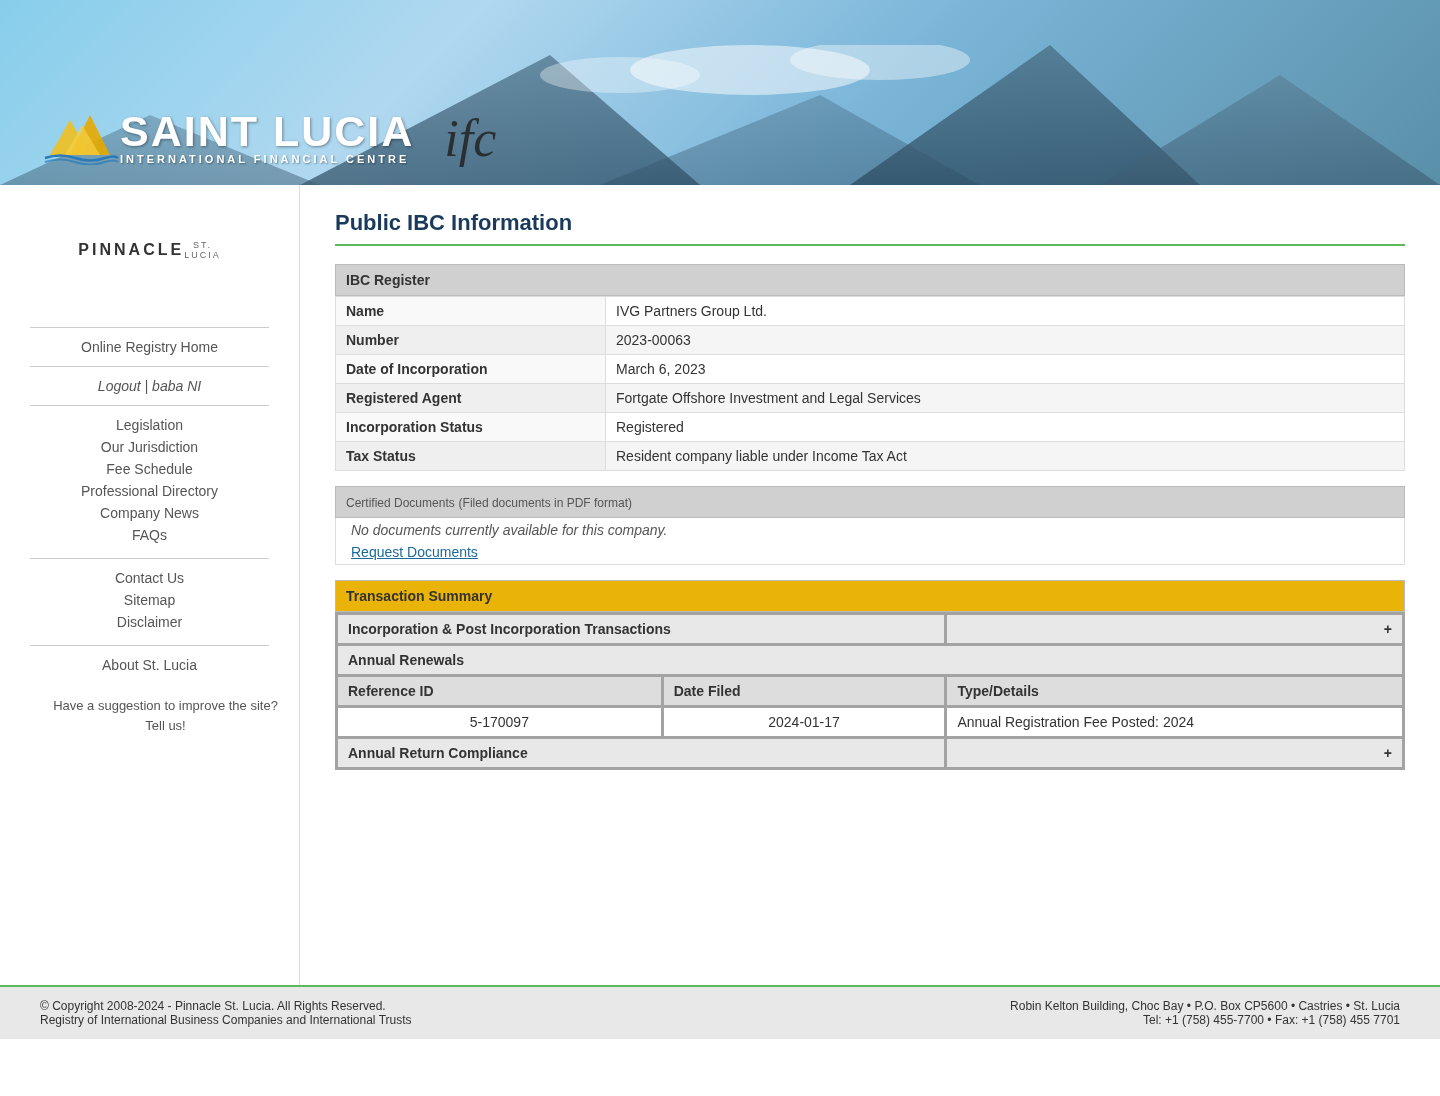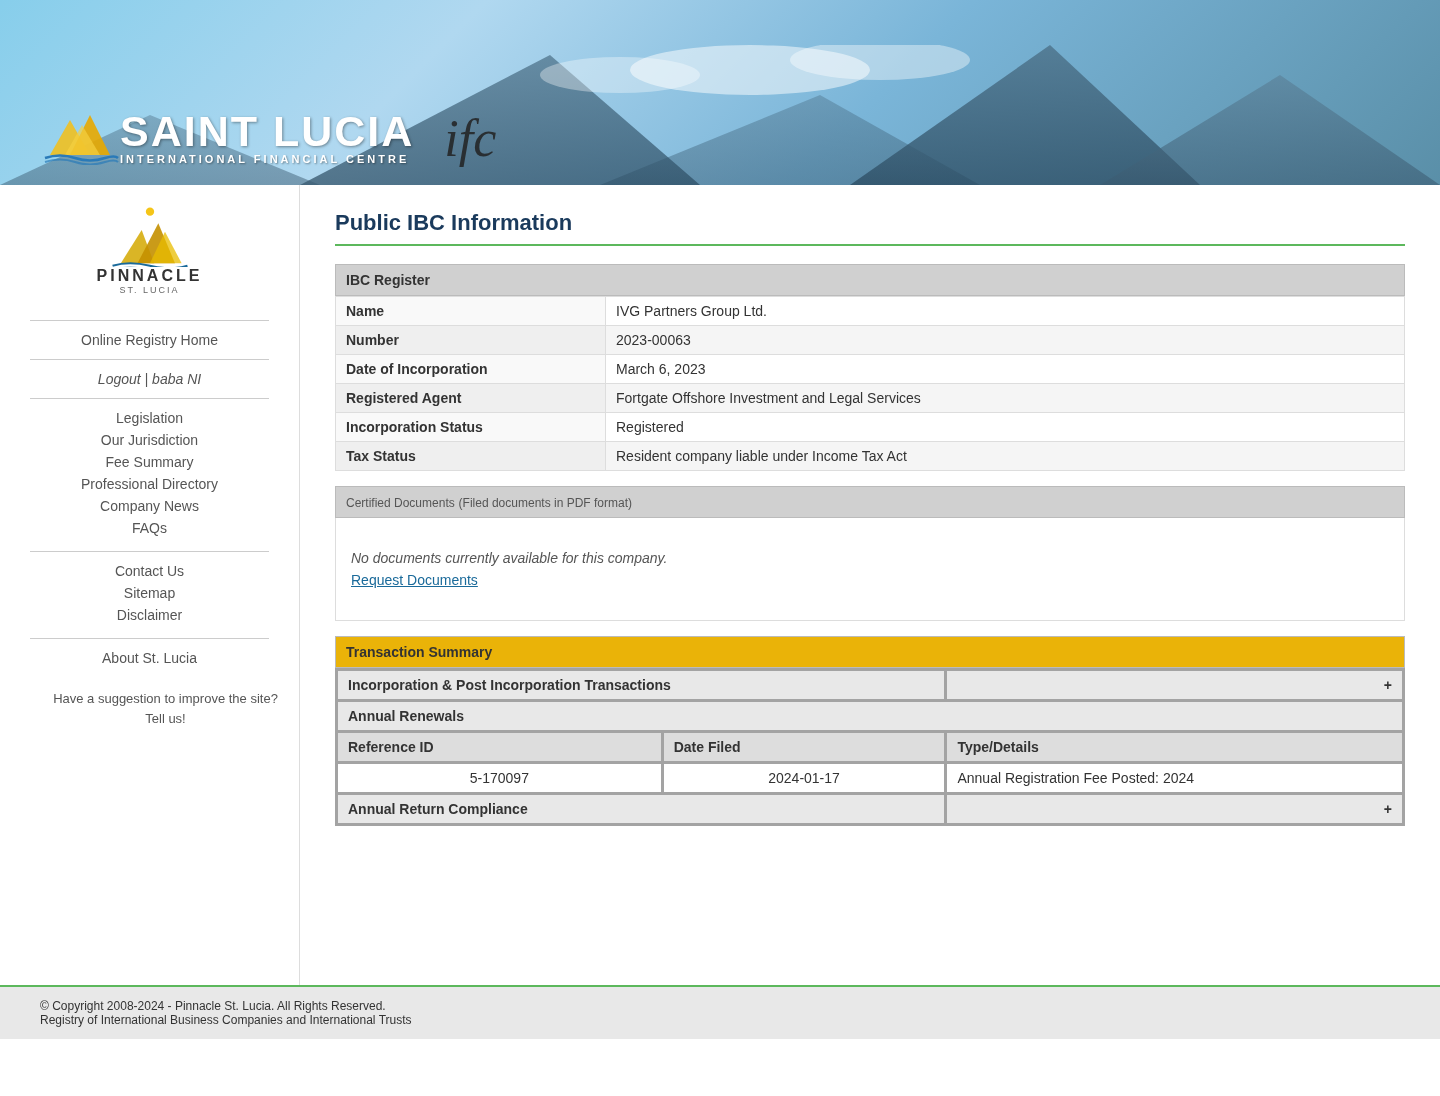--- a/index.html
+++ b/index.html
@@ -65,23 +65,23 @@
       background: #fff;
       border-right: 1px solid #ddd;
       padding: 20px 0;
       display: flex;
       flex-direction: column;
       align-items: center;
     }
     .pinnacle-logo {
       width: 110px;
       height: 90px;
-      margin-bottom: 17px;
-      display: flex;
-      flex-direction: column;
+      margin-bottom: 24px;
+      display: flex;
+      flex-direction: row;
       align-items: center;
       justify-content: center;
     }
     .pinnacle-logo-text {
       font-size: 16px;
       font-weight: bold;
       letter-spacing: 3px;
       color: #333;
       line-height: 1.1;
       text-align: center;
@@ -183,21 +183,21 @@
       margin-bottom: 0;
     }
     .certified-header span {
       font-weight: normal;
       font-size: 12px;
       color: #555;
     }
     .certified-body {
       border: 1px solid #ddd;
       border-top: none;
-      padding: 32px 15px;
+      padding: 4px 15px;
       font-style: italic;
       color: #555;
       margin-bottom: 15px;
     }
     .certified-body a {
       display: block;
       color: #1a6a9a;
       text-decoration: underline;
       font-style: normal;
       margin-top: 6px;
@@ -348,21 +348,21 @@
       <span style="cursor:pointer; color:#555;">Logout</span>
       <span> | </span>
       <span style="font-style:italic;">baba NI</span>
     </div>
 
     <hr class="sidebar-divider">
 
     <div class="sidebar-section">
       <a class="sidebar-link">Legislation</a>
       <a class="sidebar-link">Our Jurisdiction</a>
-      <a class="sidebar-link">Fee Summary</a>
+      <a class="sidebar-link">Fee Schedule</a>
       <a class="sidebar-link">Professional Directory</a>
       <a class="sidebar-link">Company News</a>
       <a class="sidebar-link">FAQs</a>
     </div>
 
     <hr class="sidebar-divider">
 
     <div class="sidebar-section">
       <a class="sidebar-link">Contact Us</a>
       <a class="sidebar-link">Sitemap</a>
@@ -448,13 +448,17 @@
     </table>
 
   </div>
 </div>
 
 <div id="footer">
   <div>
     <div>© Copyright 2008-2024 - Pinnacle St. Lucia. All Rights Reserved.</div>
     <div>Registry of International Business Companies and International Trusts</div>
   </div>
+  <div style="text-align:right;">
+    <div>Robin Kelton Building, Choc Bay • P.O. Box CP5600 • Castries • St. Lucia</div>
+    <div>Tel: +1 (758) 455-7700 • Fax: +1 (758) 455 7701</div>
+  </div>
 </div>
 
 </body></html>

